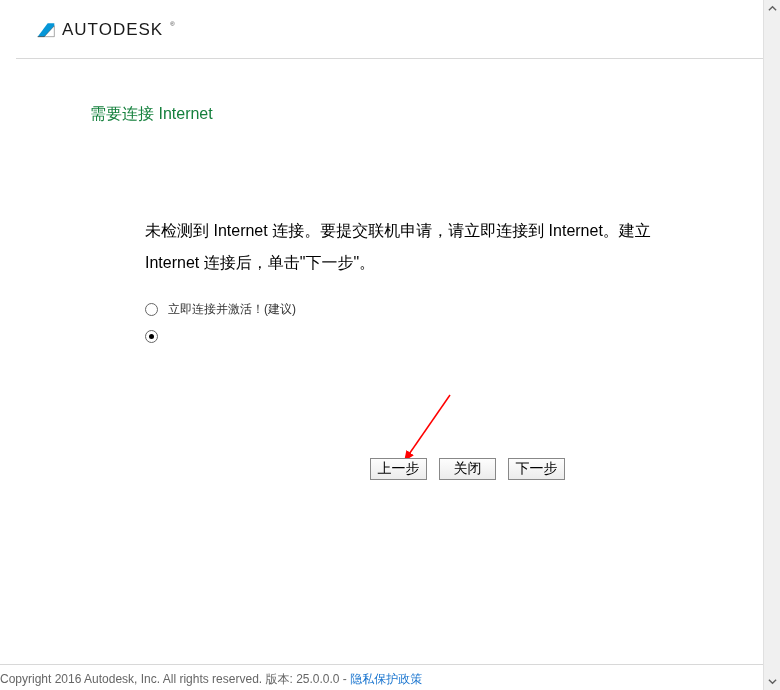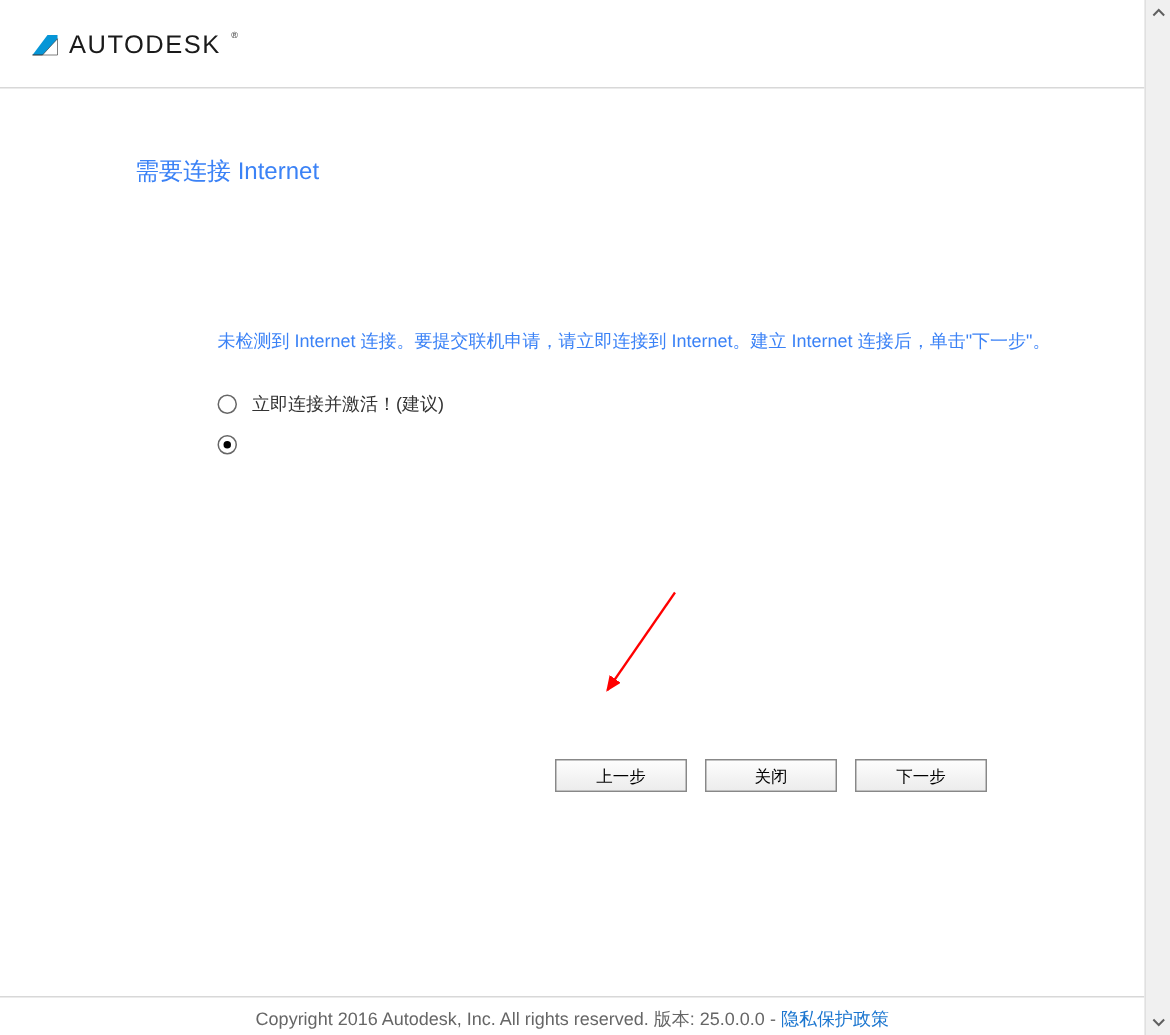--- a/index.html
+++ b/index.html
@@ -41,46 +41,47 @@
     .content-wrapper {
       width: 763px;
       height: 100%;
       position: relative;
     }
     .header {
       padding: 20px 0 18px 20px;
       border-bottom: 1px solid #d8d8d8;
       display: flex;
       align-items: flex-start;
+      margin-left: 16px;
     }
     .logo {
       display: flex;
       align-items: center;
       gap: 6px;
     }
     .logo-icon {
       width: 20px;
       height: 20px;
     }
     .logo-text {
       font-size: 17px;
       font-weight: 500;
       letter-spacing: 1px;
       color: #1a1a1a;
     }
     .title {
       padding: 45px 0 0 90px;
       font-size: 16px;
-      color: #3b82f6;
+      color: #15803d;
       font-weight: normal;
     }
     .body-text {
       padding: 90px 60px 0 145px;
-      font-size: 12px;
-      color: #3b82f6;
+      font-size: 16px;
+      color: #000000;
       line-height: 2;
     }
     .body-text p {
       margin-bottom: 14px;
     }
     .options {
       padding: 8px 0 0 145px;
     }
     .option-row {
       display: flex;
@@ -109,42 +110,41 @@
       display: block;
     }
     .buttons {
       position: absolute;
       top: 458px;
       left: 370px;
       display: flex;
       gap: 12px;
     }
     .btn {
-      width: 88px;
+      width: 57px;
       height: 22px;
       border: 1px solid #888;
       background: linear-gradient(#fdfdfd, #ececec);
-      font-size: 11px;
+      font-size: 14px;
       cursor: pointer;
       font-family: inherit;
-      margin-top: 48px;
     }
     .arrow-annotation {
       position: absolute;
       top: 390px;
       left: 395px;
       pointer-events: none;
     }
     .footer {
       position: absolute;
       bottom: 0;
       left: 0;
       width: 763px;
       border-top: 1px solid #d8d8d8;
-      text-align: center;
+      text-align: left;
       padding: 6px 0 2px 0;
       font-size: 12px;
       color: #666;
     }
     .footer a {
       color: #1a75cf;
       text-decoration: none;
     }
   </style>
 </head>

